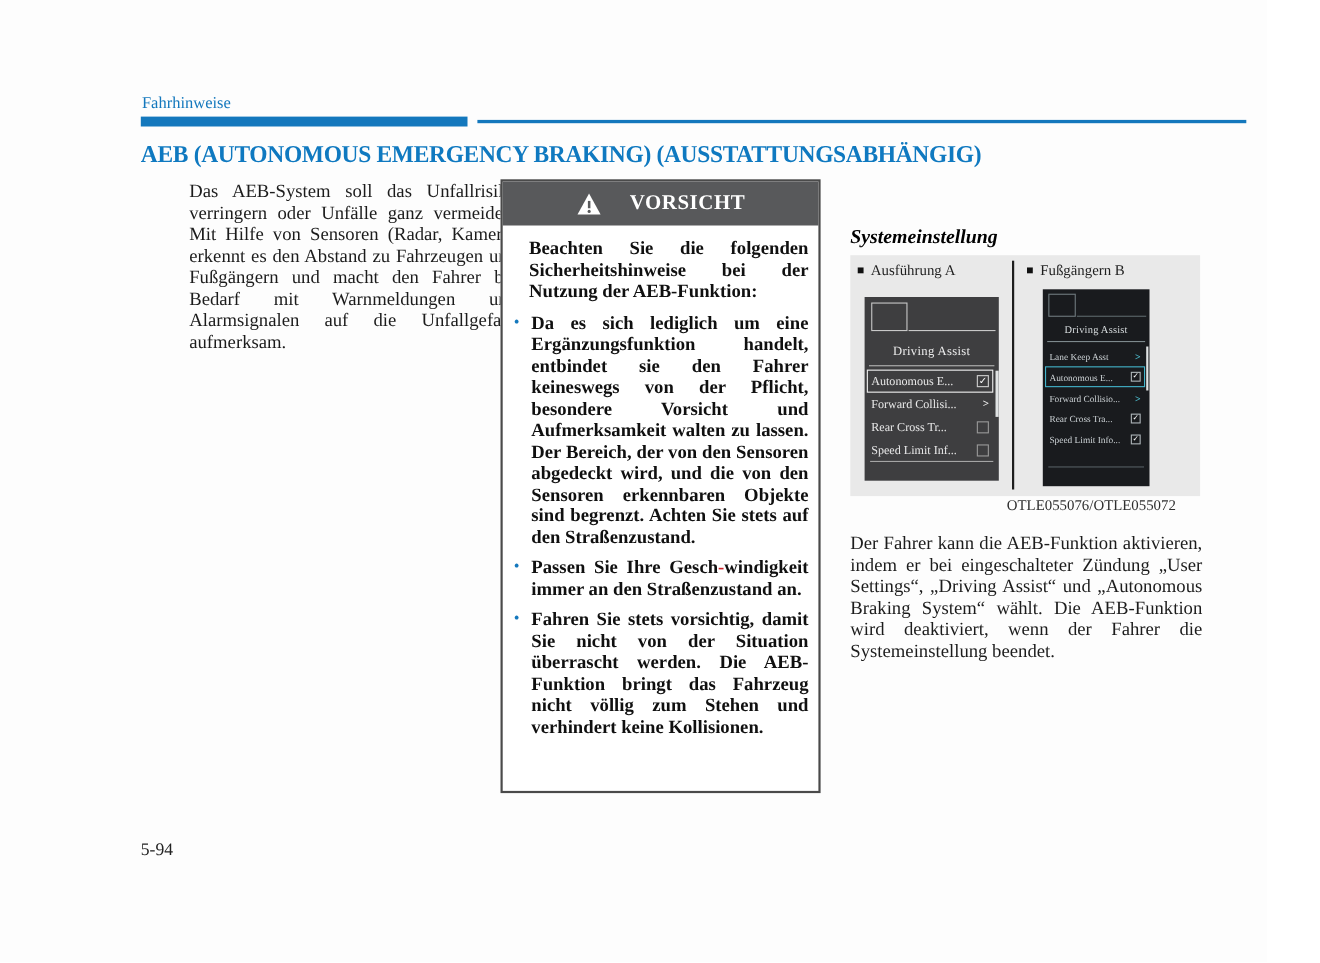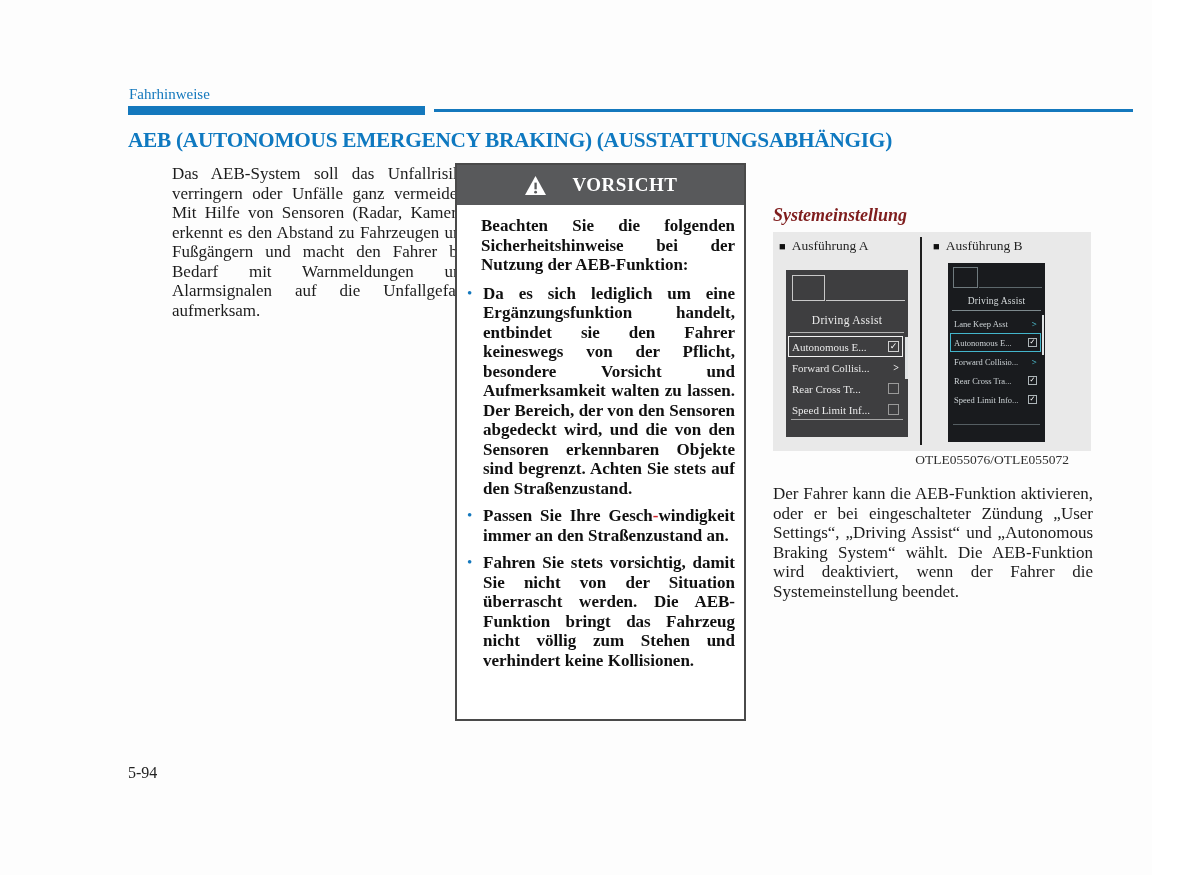--- a/index.html
+++ b/index.html
@@ -33,21 +33,21 @@
   .bullet-item{display:flex; margin-bottom:8px;}
   .bullet-dot{flex:none; width:16px; color:#1478bd; font-size:15px; line-height:19.5px;}
   .bullet-text{flex:1; font-weight:bold; text-align:justify; font-size:17px; line-height:19.5px; color:#101010;}
   
   .section-heading{
     position:absolute; left:773px; top:162px; width:330px;
     font-size:18px; font-weight:bold; color:#2d85c4; line-height:20px;
   }
   .section-subheading{
     position:absolute; left:773px; top:205px; width:330px;
-    font-size:18px; font-weight:bold; font-style:italic; color:#7f1d1d;
+    font-size:18px; font-weight:bold; font-style:italic; color:#000000;
   }
   .figure-panel{position:absolute; left:773px; top:232px; width:318px; height:219px; background:#e9e9e9;}
   .variant-label{position:absolute; top:6px; display:flex; align-items:center; gap:6px; font-size:13.5px; color:#1f1f1f;}
   .variant-label .marker{font-size:11px; line-height:11px; color:#111;}
   .v-a{left:6px;} .v-b{left:160px;}
   .variant-divider{position:absolute; left:147px; top:5px; width:2px; height:208px; background:#1d1d1d;}
   
   .screen{position:absolute; overflow:hidden;}
   .screen-a{left:13px; top:38px; width:122px; height:167px; background:#3e3e40;}
   .screen-b{left:175px; top:31px; width:97px; height:179px; background:#191b1e;}
@@ -132,21 +132,21 @@
 
   <div class="section-subheading">Systemeinstellung</div>
 
   <div class="figure-panel">
     <div class="variant-label v-a">
       <span class="marker">■</span>
       <span>Ausführung A</span>
     </div>
     <div class="variant-label v-b">
       <span class="marker">■</span>
-      <span>Ausführung B</span>
+      <span>Fußgängern B</span>
     </div>
     <div class="variant-divider"></div>
 
     <div class="screen screen-a">
       <div class="scr-box sa-box"></div>
       <div class="scr-hline sa-line"></div>
       <div class="scr-title sa-title">Driving Assist</div>
       <div class="scr-hline sa-underline"></div>
       <div class="scr-rows sa-rows" id="rows-a">
           <div class="srow a selected">
@@ -197,16 +197,16 @@
             <span class="cbx">✓</span>
           </div>
         </div>
       <div class="scr-scrollbar sb-scroll"></div>
       <div class="scr-hline sb-bottom"></div>
     </div>
   </div>
 
   <div class="figure-caption">OTLE055076/OTLE055072</div>
 
-  <div class="activation-col para">Der Fahrer kann die AEB-Funktion aktivieren, oder er bei eingeschalteter Zündung „User Settings“, „Driving Assist“ und „Autonomous Braking System“ wählt. Die AEB-Funktion wird deaktiviert, wenn der Fahrer die Systemeinstellung beendet.</div>
+  <div class="activation-col para">Der Fahrer kann die AEB-Funktion aktivieren, indem er bei eingeschalteter Zündung „User Settings“, „Driving Assist“ und „Autonomous Braking System“ wählt. Die AEB-Funktion wird deaktiviert, wenn der Fahrer die Systemeinstellung beendet.</div>
 
   <div class="page-number">5-94</div>
 </div>
 
 </body></html>

